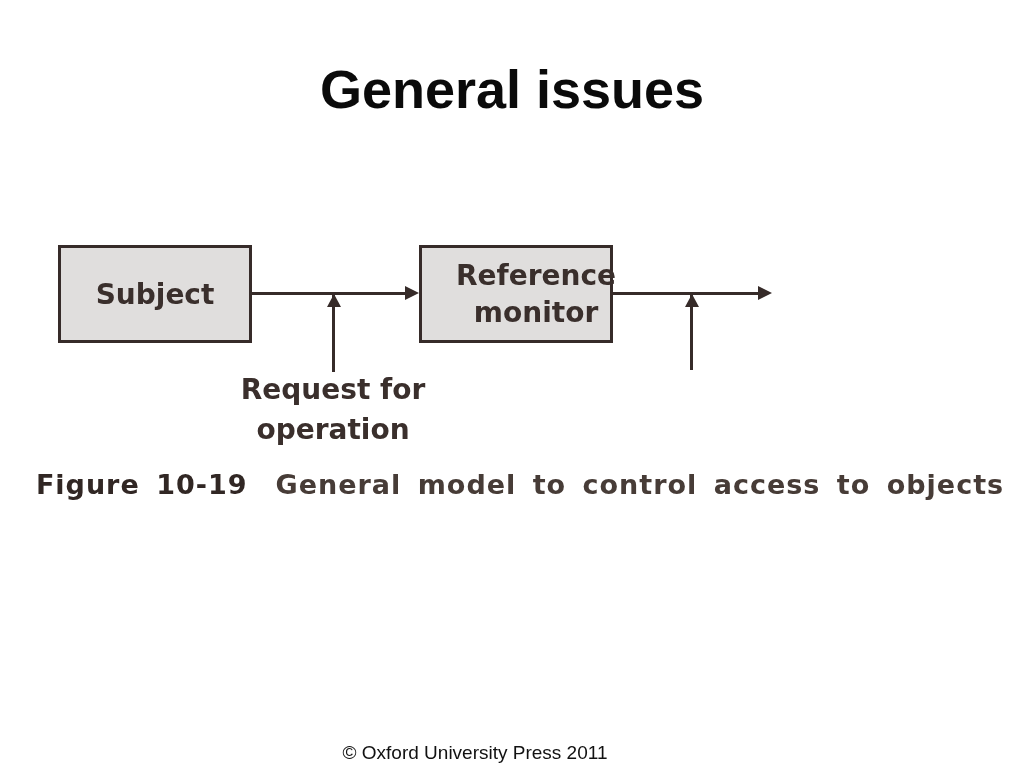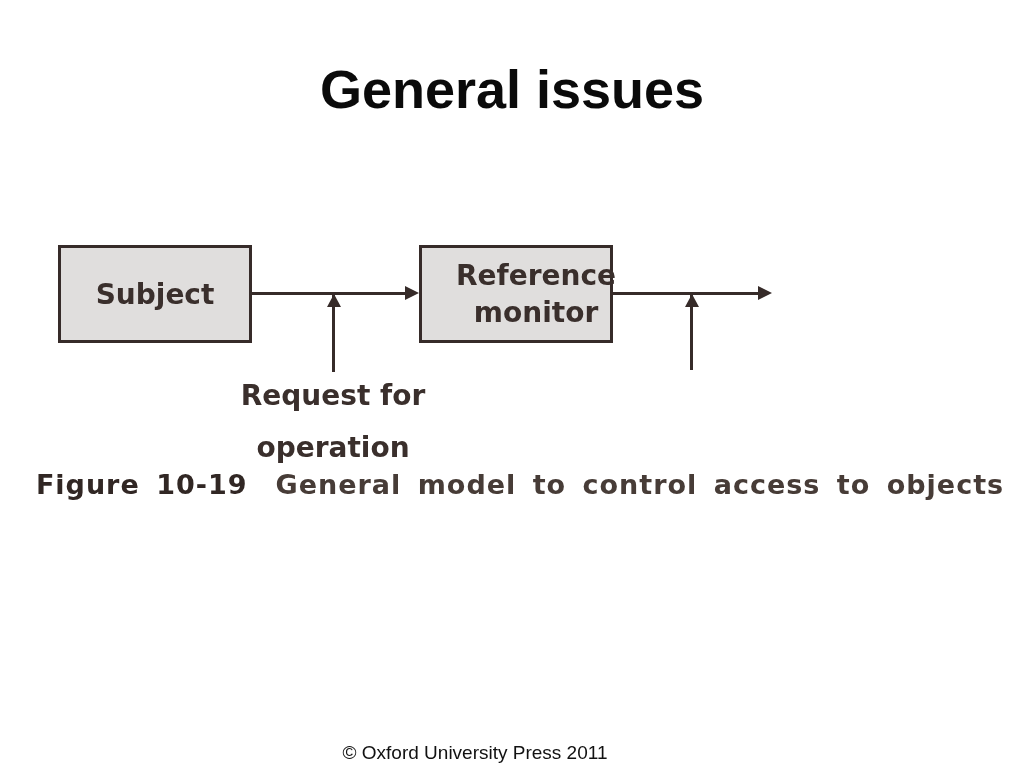--- a/index.html
+++ b/index.html
@@ -86,21 +86,21 @@
   }
   .ah-up-1 { left: 327px; top: 294px; }
   .ah-up-2 { left: 685px; top: 294px; }
 
   .arrow-label {
     position: absolute;
     width: 240px;
     text-align: center;
     font-size: 28px;
     font-weight: 700;
-    line-height: 52px;
+    line-height: 40px;
     color: #3a2f2c;
     white-space: pre-line;
   }
   .label-request    { left: 213px; top: 370px; }
   .label-authorized { left: 570px; top: 370px; }
 
   .caption {
     position: absolute;
     left: 30px;
     top: 469px;

